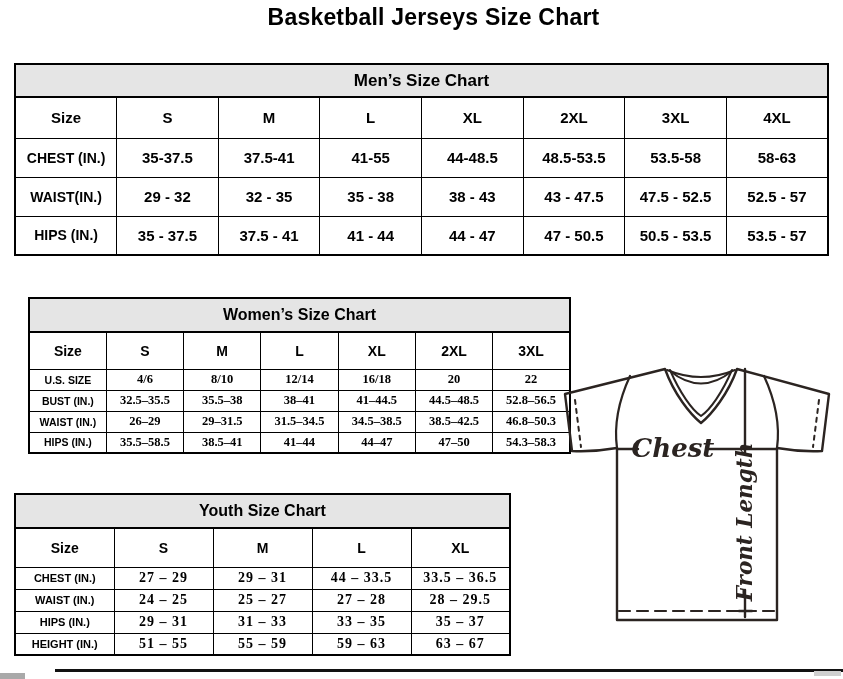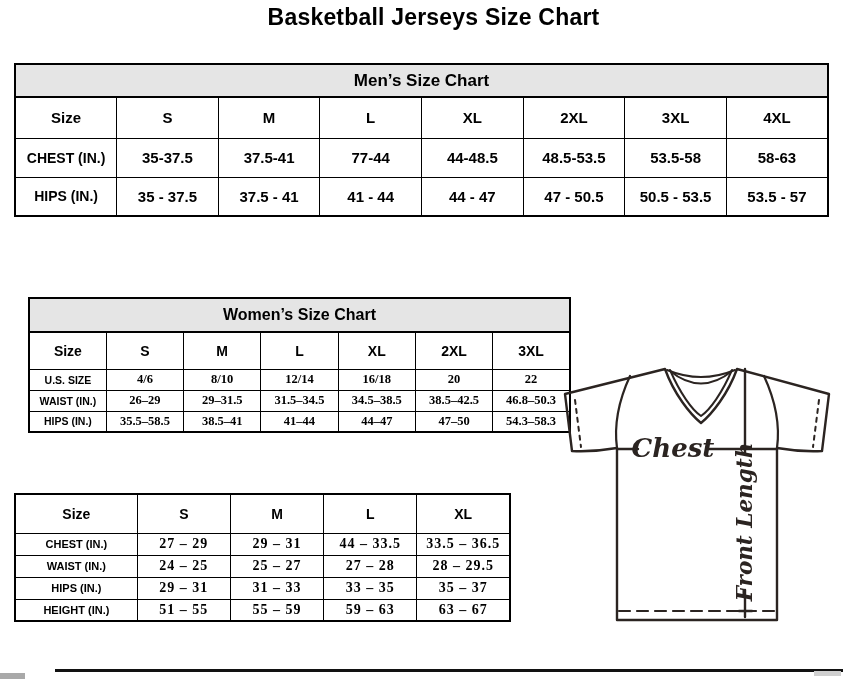--- a/index.html
+++ b/index.html
@@ -111,25 +111,35 @@
           <th>2XL</th>
           <th>3XL</th>
           <th>4XL</th>
         </tr>
     </thead>
     <tbody>
         <tr>
           <th class="labelcol">CHEST (IN.)</th>
           <td>35-37.5</td>
           <td>37.5-41</td>
-          <td>77-44</td>
+          <td>41-55</td>
           <td>44-48.5</td>
           <td>48.5-53.5</td>
           <td>53.5-58</td>
           <td>58-63</td>
+        </tr>
+        <tr>
+          <th class="labelcol">WAIST(IN.)</th>
+          <td>29 - 32</td>
+          <td>32 - 35</td>
+          <td>35 - 38</td>
+          <td>38 - 43</td>
+          <td>43 - 47.5</td>
+          <td>47.5 - 52.5</td>
+          <td>52.5 - 57</td>
         </tr>
         <tr>
           <th class="labelcol">HIPS (IN.)</th>
           <td>35 - 37.5</td>
           <td>37.5 - 41</td>
           <td>41 - 44</td>
           <td>44 - 47</td>
           <td>47 - 50.5</td>
           <td>50.5 - 53.5</td>
           <td>53.5 - 57</td>
@@ -158,20 +168,29 @@
         <tr>
           <th class="labelcol">U.S. SIZE</th>
           <td>4/6</td>
           <td>8/10</td>
           <td>12/14</td>
           <td>16/18</td>
           <td>20</td>
           <td>22</td>
         </tr>
         <tr>
+          <th class="labelcol">BUST (IN.)</th>
+          <td>32.5–35.5</td>
+          <td>35.5–38</td>
+          <td>38–41</td>
+          <td>41–44.5</td>
+          <td>44.5–48.5</td>
+          <td>52.8–56.5</td>
+        </tr>
+        <tr>
           <th class="labelcol">WAIST (IN.)</th>
           <td>26–29</td>
           <td>29–31.5</td>
           <td>31.5–34.5</td>
           <td>34.5–38.5</td>
           <td>38.5–42.5</td>
           <td>46.8–50.3</td>
         </tr>
         <tr>
           <th class="labelcol">HIPS (IN.)</th>
@@ -182,20 +201,23 @@
           <td>47–50</td>
           <td>54.3–58.3</td>
         </tr>
       </tbody>
   </table>
 </section>
 
 <section id="youth" class="tblwrap">
   <table>
     <thead>
+      <tr class="band">
+        <th colspan="5">Youth Size Chart</th>
+      </tr>
       <tr class="cols">
           <th class="labelcol">Size</th>
           <th>S</th>
           <th>M</th>
           <th>L</th>
           <th>XL</th>
         </tr>
     </thead>
     <tbody>
         <tr>

